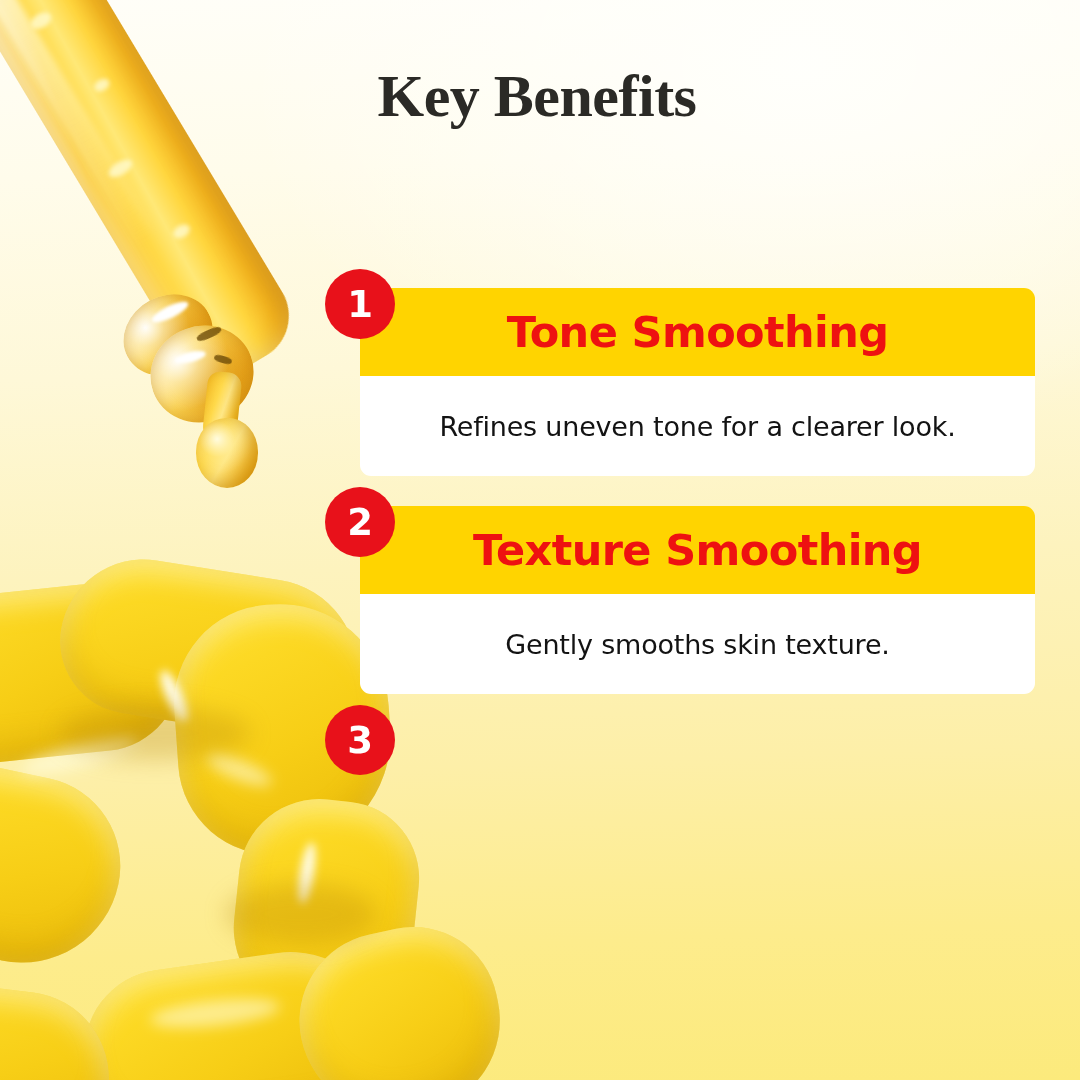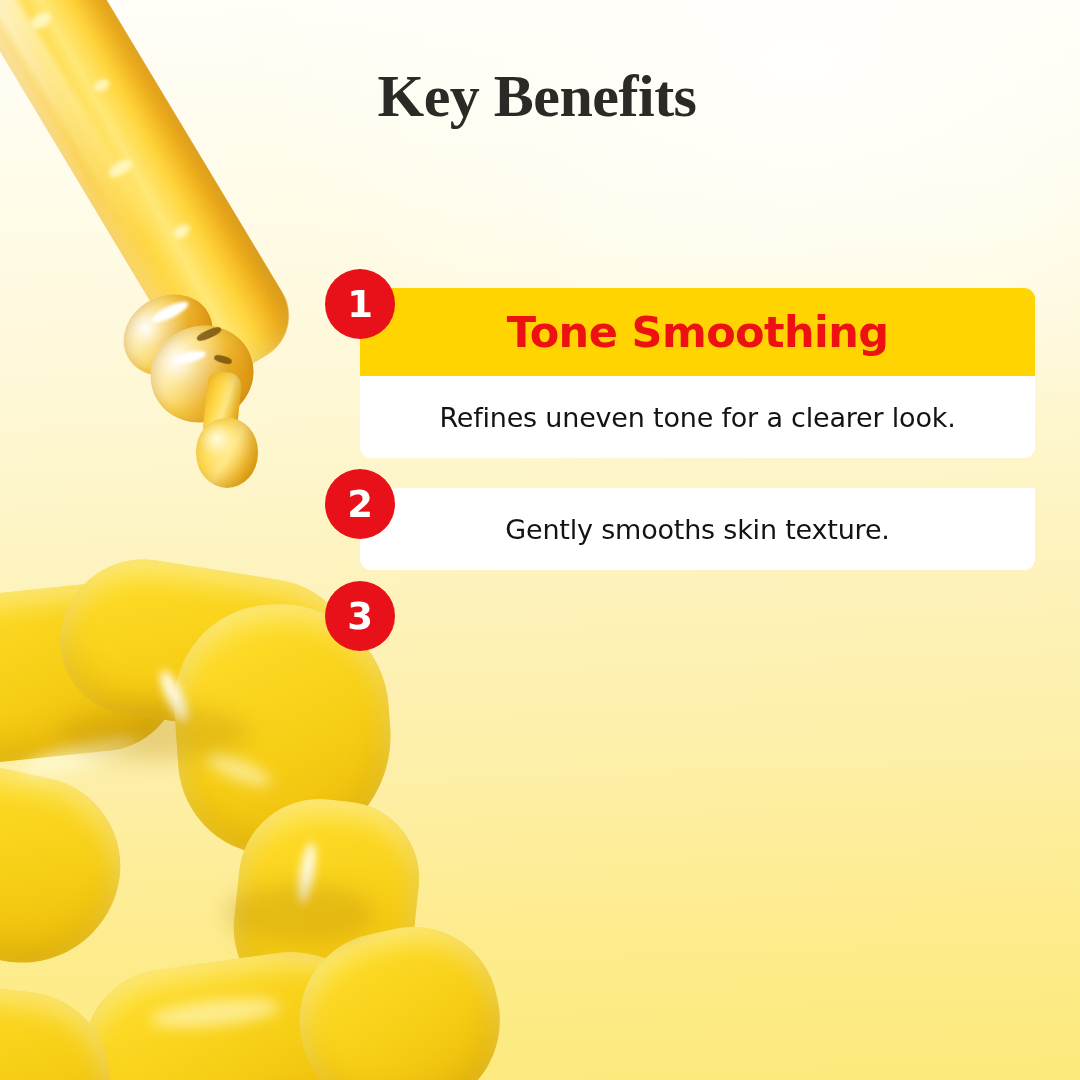--- a/index.html
+++ b/index.html
@@ -197,21 +197,21 @@
   .card-title {
     font-family: "DejaVu Sans", "Liberation Sans", sans-serif;
     font-weight: 700;
     font-size: 43px;
     letter-spacing: -0.6px;
     color: #EE1111;
     white-space: nowrap;
   }
 
   .card-body {
-    height: 82px;
+    height: 100px;
     border-radius: 0 0 11px 11px;
     background: #FFFFFF;
     display: flex;
     align-items: center;
     justify-content: center;
   }
 
   .card-desc {
     font-family: "DejaVu Sans", "Liberation Sans", sans-serif;
     font-weight: 400;
@@ -304,20 +304,23 @@
       </div>
       <div class="card-body">
         <div class="card-desc">Refines uneven tone for a clearer look.</div>
       </div>
     </div>
 
     <div class="card">
       <div class="badge">
         <span>2</span>
       </div>
+      <div class="card-head">
+        <div class="card-title">Texture Smoothing</div>
+      </div>
       <div class="card-body">
         <div class="card-desc">Gently smooths skin texture.</div>
       </div>
     </div>
 
     <div class="card">
       <div class="badge">
         <span>3</span>
       </div>
     </div>

